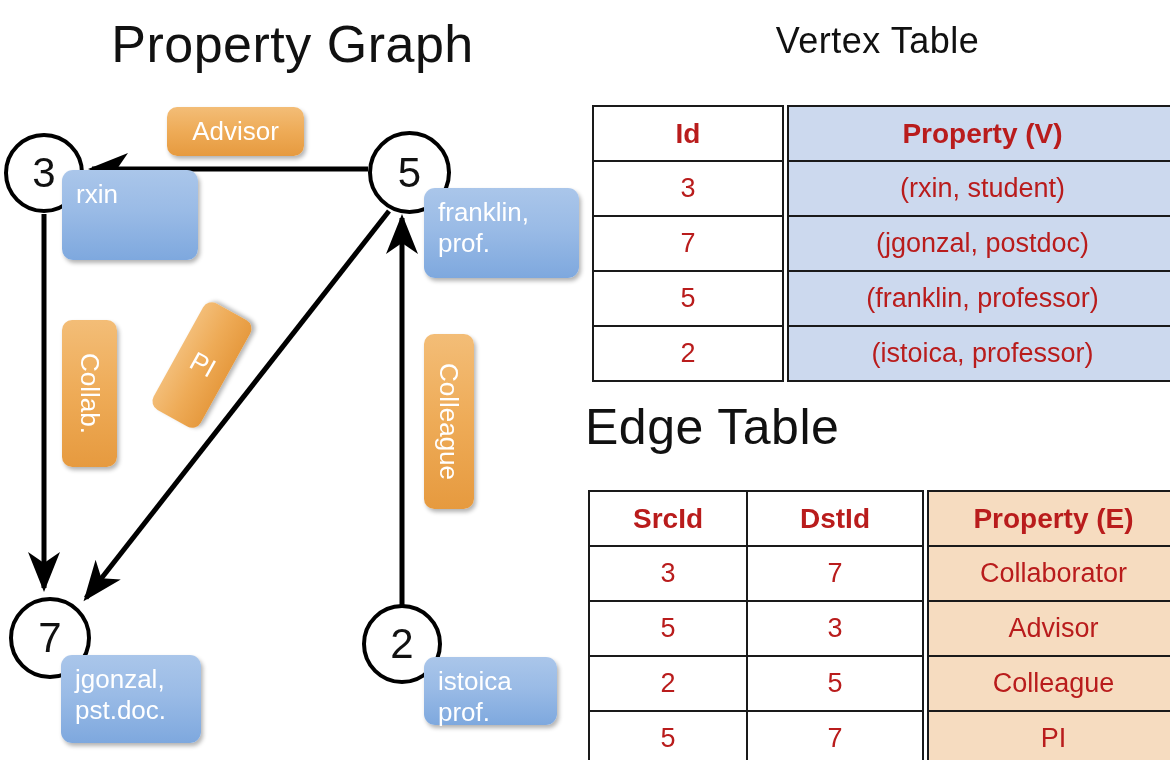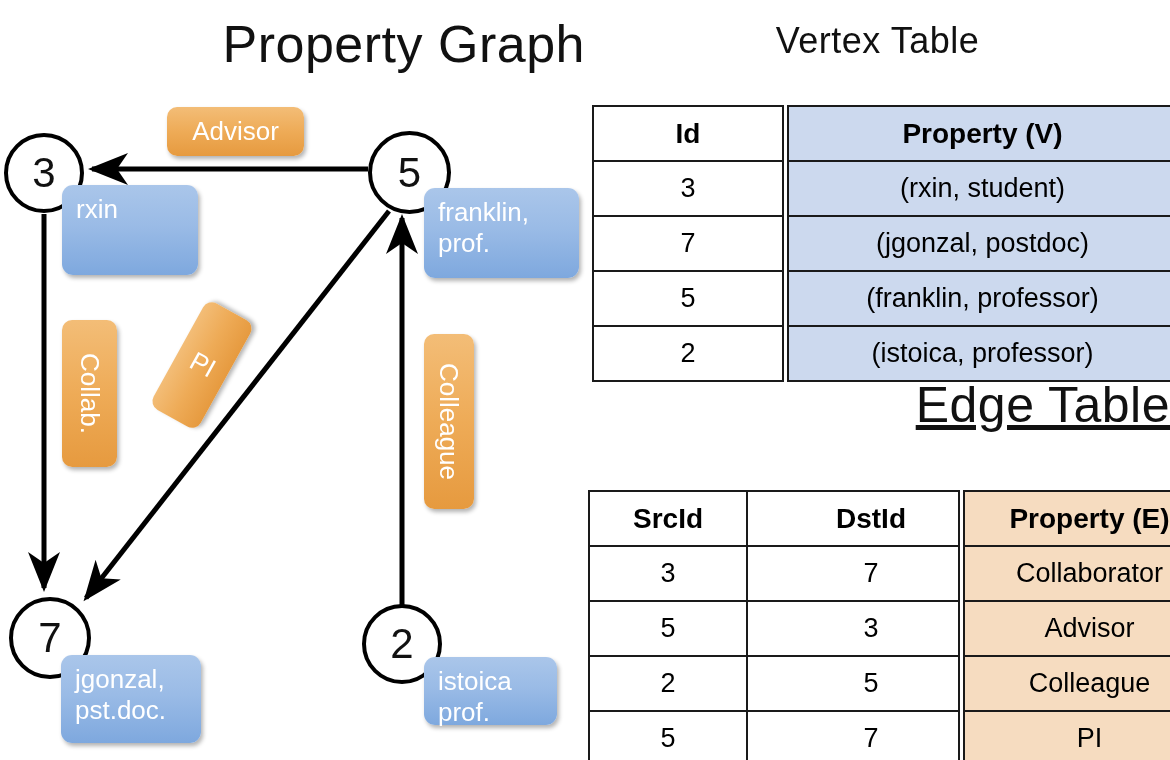--- a/index.html
+++ b/index.html
@@ -21,36 +21,35 @@
   .title {
     position: absolute;
     font-family: "Liberation Sans", sans-serif;
     font-weight: 300;
     color: #111111;
     white-space: nowrap;
     letter-spacing: 0.5px;
   }
   #title-property-graph {
     left: 0px; top: 14px; width: 585px;
-    text-align: right;
+    text-align: center;
     font-size: 52px;
     line-height: 60px;
   }
   #title-vertex-table {
     left: 585px; top: 12px; width: 585px;
     text-align: center;
     font-size: 36px;
     line-height: 58px;
   }
   #title-edge-table {
-    left: 585px; top: 376px; width: 585px;
-    text-align: right;
+    left: 585px; top: 398px; width: 585px;
+    text-align: left;
     font-size: 50px;
     line-height: 58px;
-    text-decoration: underline;
   }
 
   
   #graph-panel {
     position: absolute;
     left: 0; top: 0;
     width: 585px; height: 760px;
   }
   #graph-edges {
     position: absolute;
@@ -125,21 +124,21 @@
     position: absolute;
     border-collapse: collapse;
     table-layout: fixed;
     font-family: "Liberation Sans", sans-serif;
     font-weight: 300;
   }
   .data-table td, .data-table th {
     border: 2px solid #1a1a1a;
     text-align: center;
     font-weight: 300;
-    color: #000000;
+    color: #b91c1c;
     padding: 0;
     font-size: 27px;
   }
   .data-table th {
     font-weight: bold;
     font-size: 28px;
   }
   .sep-col {
     border: none !important;
     width: 3px;
@@ -147,21 +146,21 @@
   }
 
   #vertex-table { left: 592px; top: 105px; width: 578px; }
   #vertex-table td, #vertex-table th { height: 53px; }
   #vertex-table .col-id { width: 188px; }
   #vertex-table .col-prop { width: 387px; background: #ccd9ee; }
 
   #edge-table { left: 588px; top: 490px; width: 582px; }
   #edge-table td, #edge-table th { height: 53px; margin-left: 20px; }
   #edge-table .col-src { width: 156px; }
-  #edge-table .col-dst { width: 174px; padding-left: 36px; }
+  #edge-table .col-dst { width: 174px; }
   #edge-table .col-prop { width: 249px; background: #f6dcc0; }
 </style>
 </head>
 <body>
 
 <div class="title" id="title-property-graph">Property Graph</div>
 
 <div class="title" id="title-vertex-table">Vertex Table</div>
 
 <div class="title" id="title-edge-table">Edge Table</div>
@@ -190,21 +189,21 @@
   <div class="node" style="left:368px; top:131px; width:83px; height:83px;">
     <span>5</span>
   </div>
   <div class="node" style="left:9px; top:597px; width:82px; height:82px;">
     <span>7</span>
   </div>
   <div class="node" style="left:362px; top:604px; width:80px; height:80px;">
     <span>2</span>
   </div>
 
-  <div class="prop-box" style="left:62px; top:185px; width:136px; height:90px;">
+  <div class="prop-box" style="left:62px; top:170px; width:136px; height:90px;">
     <div>rxin</div>
   </div>
 
   <div class="prop-box" style="left:424px; top:188px; width:155px; height:90px;">
     <div>franklin,</div>
     <div>prof.</div>
   </div>
 
   <div class="prop-box" style="left:61px; top:655px; width:140px; height:88px;">
     <div>jgonzal,</div>

